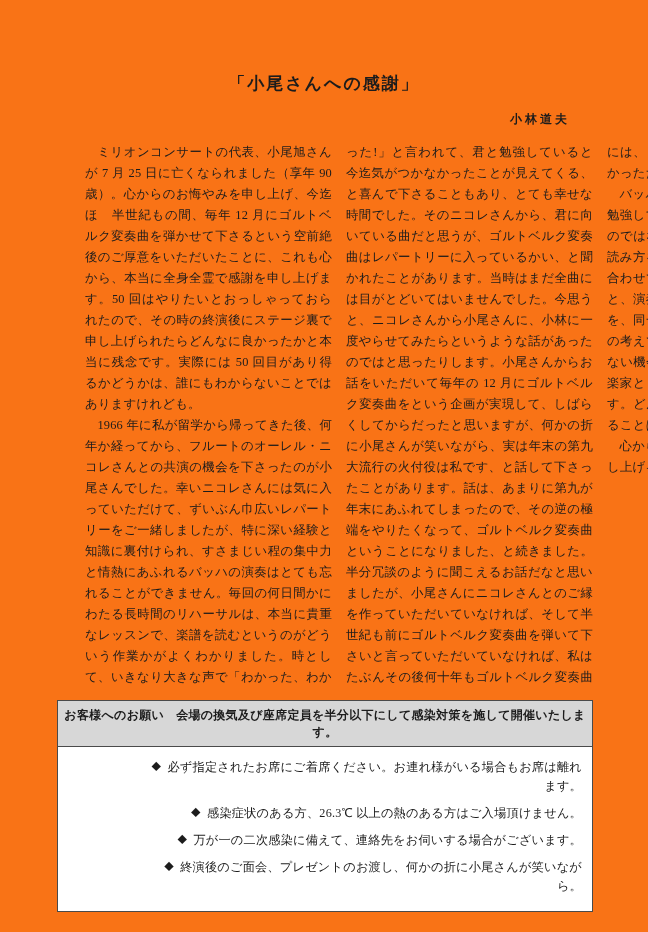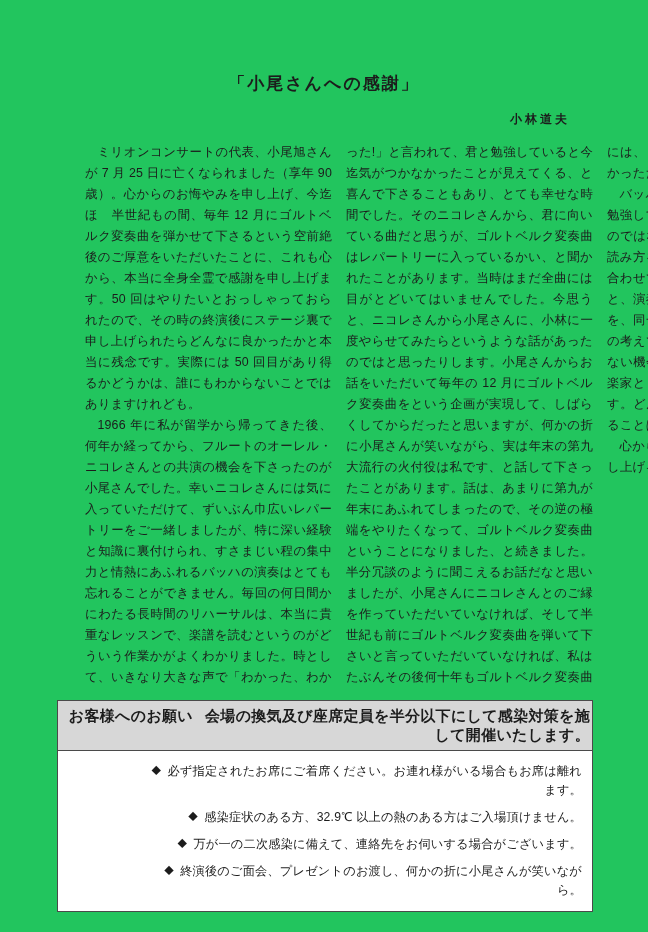--- a/index.html
+++ b/index.html
@@ -5,23 +5,23 @@
   html, body {
     margin: 0;
     padding: 0;
     background: #ffffff;
   }
   .page {
     position: relative;
     width: 648px;
     height: 932px;
     margin: 0 auto;
-    background: #22c55e;
+    background: #f97316;
     color: #1c1c1c;
-    font-family: Liberation Sans, sans-serif;
+    font-family: Liberation Serif, serif;
     overflow: hidden;
     box-sizing: border-box;
   }
   .doc-title {
     margin-top: 72px;
     text-align: center;
     font-size: 17px;
     font-weight: 600;
     letter-spacing: 2px;
     color: #1c1c1c;
@@ -55,22 +55,22 @@
     top: 700px;
     width: 536px;
     height: 212px;
     border: 1.5px solid #4a4a4a;
     box-sizing: border-box;
     background: #ffffff;
   }
   .notice-header {
     background: #d7d7d7;
     border-bottom: 1.5px solid #4a4a4a;
-    text-align: right;
-    font-size: 15px;
+    text-align: center;
+    font-size: 12px;
     font-weight: 700;
     padding: 6px 2px 5px 2px;
     letter-spacing: 0.3px;
   }
   .notice-header .hdr-label { margin-right: 12px; }
   .notice-body {
     padding: 10px 10px 0 82px;
     font-size: 12.2px;
     letter-spacing: 0.2px;
     text-align: right;
@@ -103,21 +103,21 @@
 
   <div class="notice-box">
     <div class="notice-header">
       <span class="hdr-label">お客様へのお願い</span><span>会場の換気及び座席定員を半分以下にして感染対策を施して開催いたします。</span>
     </div>
     <div class="notice-body">
       <div class="bullet-row">
         <span class="bullet-glyph">◆</span><span>必ず指定されたお席にご着席ください。お連れ様がいる場合もお席は離れます。</span>
       </div>
       <div class="bullet-row">
-        <span class="bullet-glyph">◆</span><span>感染症状のある方、32.9℃ 以上の熱のある方はご入場頂けません。</span>
+        <span class="bullet-glyph">◆</span><span>感染症状のある方、26.3℃ 以上の熱のある方はご入場頂けません。</span>
       </div>
       <div class="bullet-row">
         <span class="bullet-glyph">◆</span><span>万が一の二次感染に備えて、連絡先をお伺いする場合がございます。</span>
       </div>
       <div class="bullet-row">
         <span class="bullet-glyph">◆</span><span>終演後のご面会、プレゼントのお渡し、何かの折に小尾さんが笑いながら。</span>
       </div>
       <div class="bullet-row">
         
       </div>

